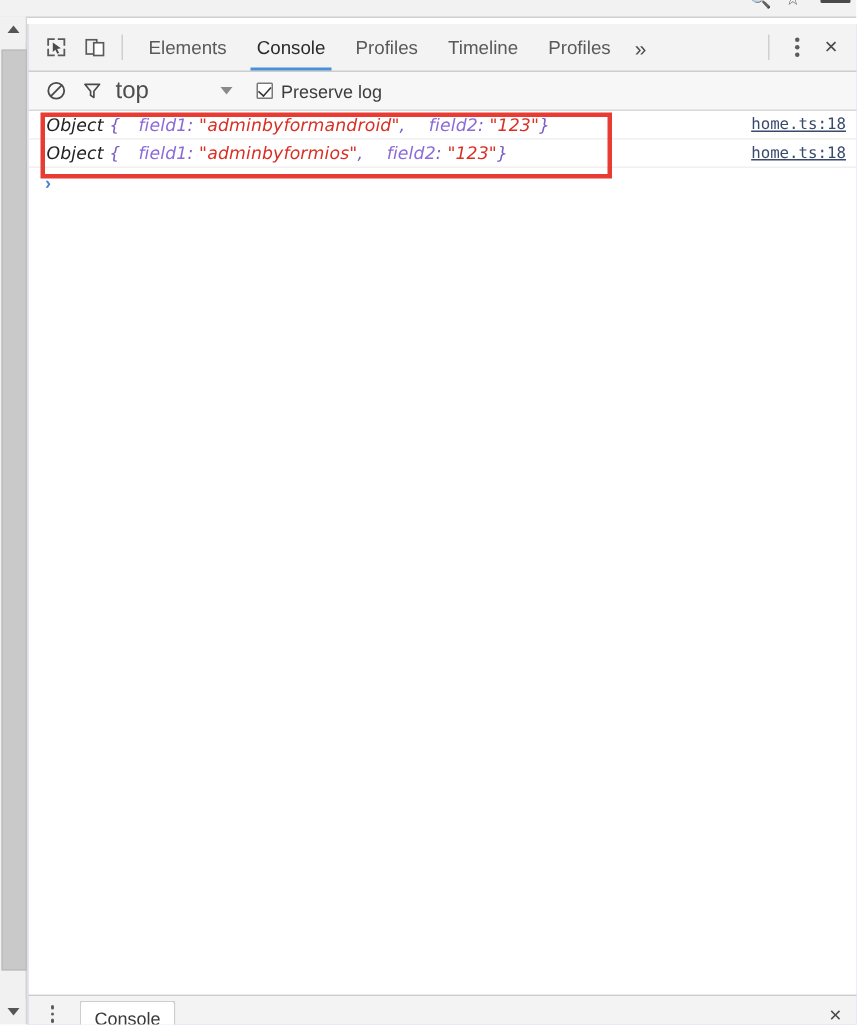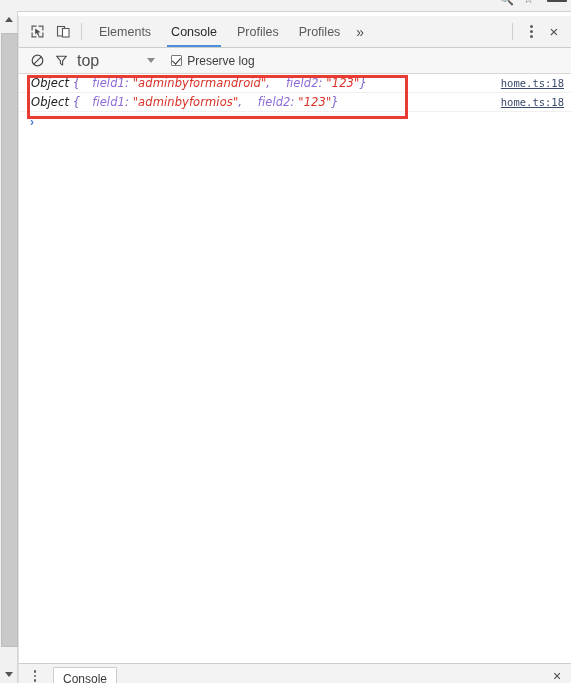--- a/index.html
+++ b/index.html
@@ -391,20 +391,21 @@
           <rect x="1.5" y="2.5" width="7" height="9.5" fill="none" stroke="#5a5a5a" stroke-width="1.1"></rect>
           <rect x="6.5" y="4.5" width="6.5" height="8.5" fill="#ffffff" stroke="#5a5a5a" stroke-width="1.1"></rect>
         </svg>
       </div>
       <div class="tool-sep"></div>
 
       <div class="tabs">
         <div class="tab">Elements</div>
         <div class="tab active">Console</div>
         <div class="tab">Profiles</div>
+        <div class="tab">Timeline</div>
         <div class="tab">Profiles</div>
         <div class="tab-more">»</div>
       </div>
 
       <div class="toolbar-right">
         <div class="tool-sep"></div>
         <div class="kebab">
           <span></span>
             <span></span>
             <span></span>

